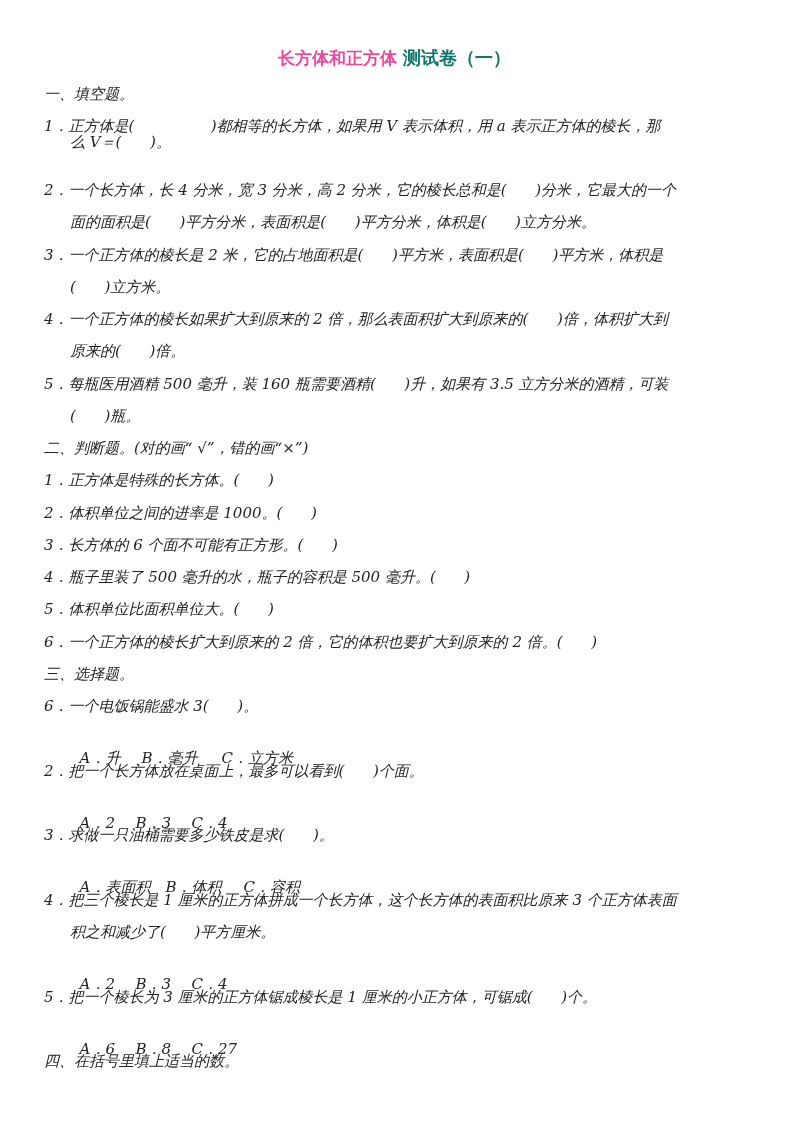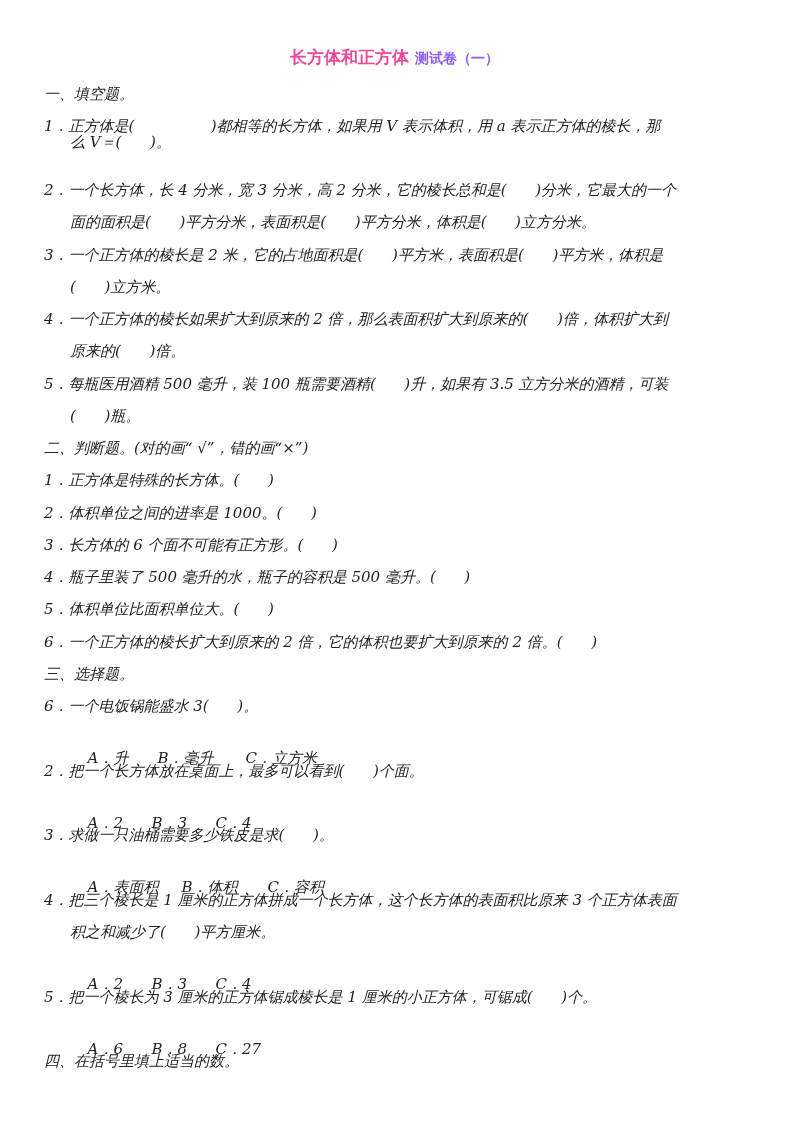--- a/index.html
+++ b/index.html
@@ -1,42 +1,42 @@
 <!DOCTYPE html>
 <html><head>
 <meta charset="utf-8">
 <style>
   html, body { margin: 0; padding: 0; background: #ffffff; }
   body { width: 789px; height: 1122px; position: relative; overflow: hidden;
          font-family: "DejaVu Serif", "Liberation Serif", serif; color: #222; }
   .title { position: absolute; top: 46px; left: 0; width: 789px; text-align: center;
            font-family: "DejaVu Sans", "Liberation Sans", sans-serif; font-weight: bold; }
   .title .main { color: #ec4899; font-size: 17px; }
-  .title .sub { color: #8b5cf6; font-size: 14px; margin-left: 6px; }
+  .title .sub { color: #0f766e; font-size: 18px; margin-left: 6px; }
   .line { position: absolute; left: 44px; font-size: 15px; line-height: 20px; white-space: pre; font-style: italic; }
   .indent { left: 70px; }
-  .opt { display: inline-block; margin-left: 8px; }
+  .opt { display: inline-block; }
 </style>
 </head>
 <body>
 
 <div class="title">
   <span class="main">长方体和正方体</span><span class="sub">测试卷（一）</span>
 </div>
 
 <div class="line" style="top:84px">一、填空题。</div>
 <div class="line" style="top:116px">1．正方体是(                )都相等的长方体，如果用 V 表示体积，用 a 表示正方体的棱长，那</div>
 <div class="line indent" style="top:132px">么 V＝(      )。</div>
 <div class="line" style="top:180px">2．一个长方体，长 4 分米，宽 3 分米，高 2 分米，它的棱长总和是(      )分米，它最大的一个</div>
 <div class="line indent" style="top:212px">面的面积是(      )平方分米，表面积是(      )平方分米，体积是(      )立方分米。</div>
 <div class="line" style="top:245px">3．一个正方体的棱长是 2 米，它的占地面积是(      )平方米，表面积是(      )平方米，体积是</div>
 <div class="line indent" style="top:277px">(      )立方米。</div>
 <div class="line" style="top:309px">4．一个正方体的棱长如果扩大到原来的 2 倍，那么表面积扩大到原来的(      )倍，体积扩大到</div>
 <div class="line indent" style="top:341px">原来的(      )倍。</div>
-<div class="line" style="top:374px">5．每瓶医用酒精 500 毫升，装 100 瓶需要酒精(      )升，如果有 3.5 立方分米的酒精，可装</div>
+<div class="line" style="top:374px">5．每瓶医用酒精 500 毫升，装 160 瓶需要酒精(      )升，如果有 3.5 立方分米的酒精，可装</div>
 <div class="line indent" style="top:406px">(      )瓶。</div>
 
 <div class="line" style="top:438px">二、判断题。(对的画“ √”，错的画“×”)</div>
 <div class="line" style="top:470px">1．正方体是特殊的长方体。(      )</div>
 <div class="line" style="top:503px">2．体积单位之间的进率是 1000。(      )</div>
 <div class="line" style="top:535px">3．长方体的 6 个面不可能有正方形。(      )</div>
 <div class="line" style="top:567px">4．瓶子里装了 500 毫升的水，瓶子的容积是 500 毫升。(      )</div>
 <div class="line" style="top:599px">5．体积单位比面积单位大。(      )</div>
 <div class="line" style="top:632px">6．一个正方体的棱长扩大到原来的 2 倍，它的体积也要扩大到原来的 2 倍。(      )</div>
 

